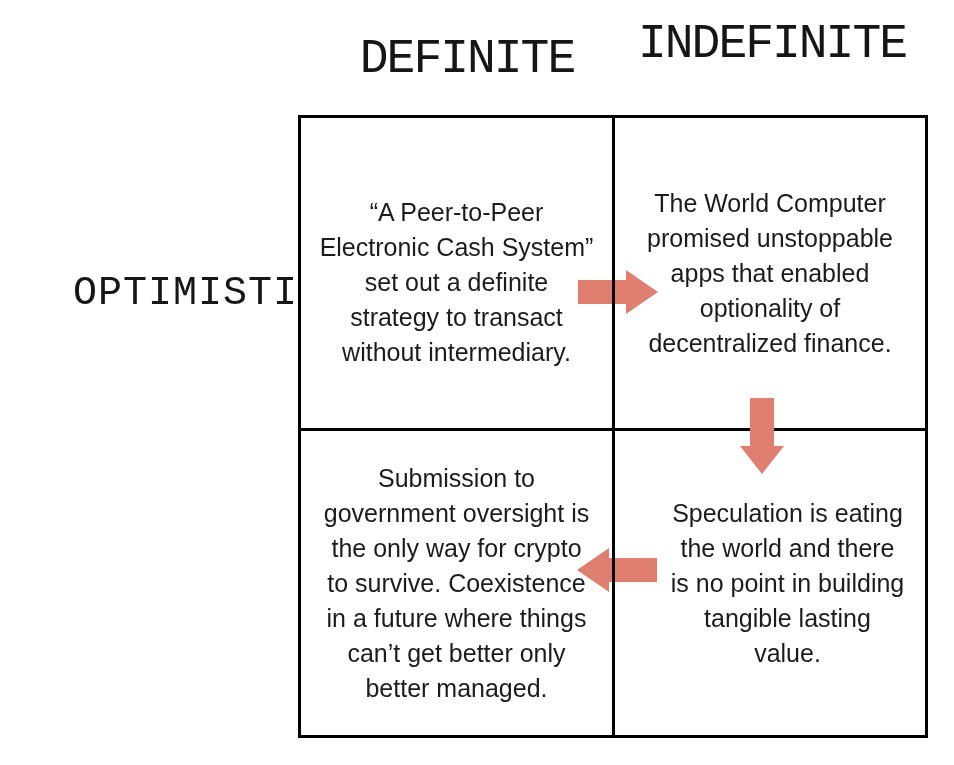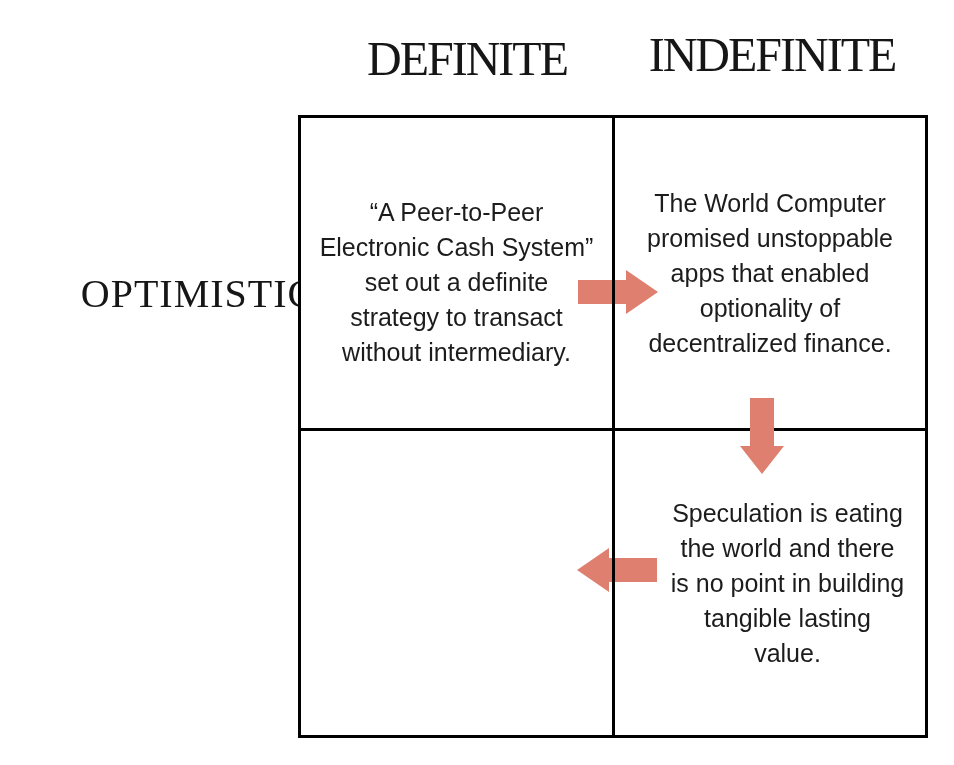--- a/index.html
+++ b/index.html
@@ -8,28 +8,28 @@
     width: 954px;
     height: 765px;
     background: #ffffff;
     overflow: hidden;
     font-family: "Liberation Sans", sans-serif;
   }
 
   
   .axis-label {
     position: absolute;
-    font-family: Liberation Serif, serif;
+    font-family: Liberation Mono, monospace;
     color: #161616;
     text-align: center;
     white-space: nowrap;
   }
   .col-header { font-size: 48px; letter-spacing: -2px; line-height: 52px; }
   .col-header-definite   { left: 312px; top: 33px; width: 310px; }
-  .col-header-indefinite { left: 617px; top: 29px; width: 310px; }
+  .col-header-indefinite { left: 617px; top: 18px; width: 310px; }
   .row-header { font-size: 40px; letter-spacing: 1px; line-height: 46px; }
   .row-header-optimistic  { left: 0px; top: 271px; width: 300px; padding-left: 48px; }
   .row-header-pessimistic { left: 0px; top: 557px; width: 294px; }
 
   
   .grid {
     position: absolute;
     left: 298px; top: 115px;
     width: 630px; height: 623px;
     border: 3px solid #000000;
@@ -86,20 +86,29 @@
 strategy to transact
 without intermediary.</div>
     </div>
     <div class="cell cell-tr">
       <div class="cell-text">The World Computer
 promised unstoppable
 apps that enabled
 optionality of
 decentralized finance.</div>
     </div>
+    <div class="cell cell-bl">
+      <div class="cell-text">Submission to
+government oversight is
+the only way for crypto
+to survive. Coexistence
+in a future where things
+can’t get better only
+better managed.</div>
+    </div>
     <div class="cell cell-br">
       <div class="cell-text">Speculation is eating
 the world and there
 is no point in building
 tangible lasting
 value.</div>
     </div>
     <div class="divider-v"></div>
     <div class="divider-h"></div>
   </div>

